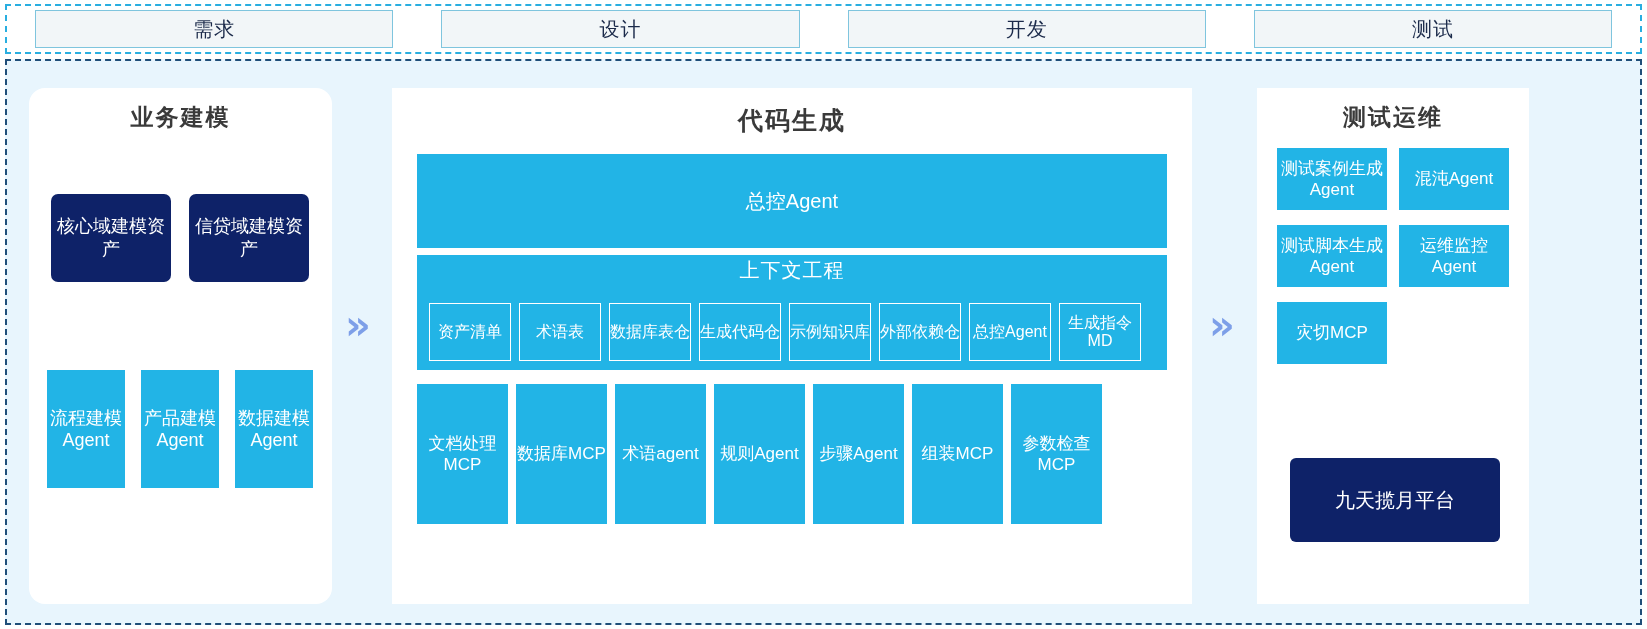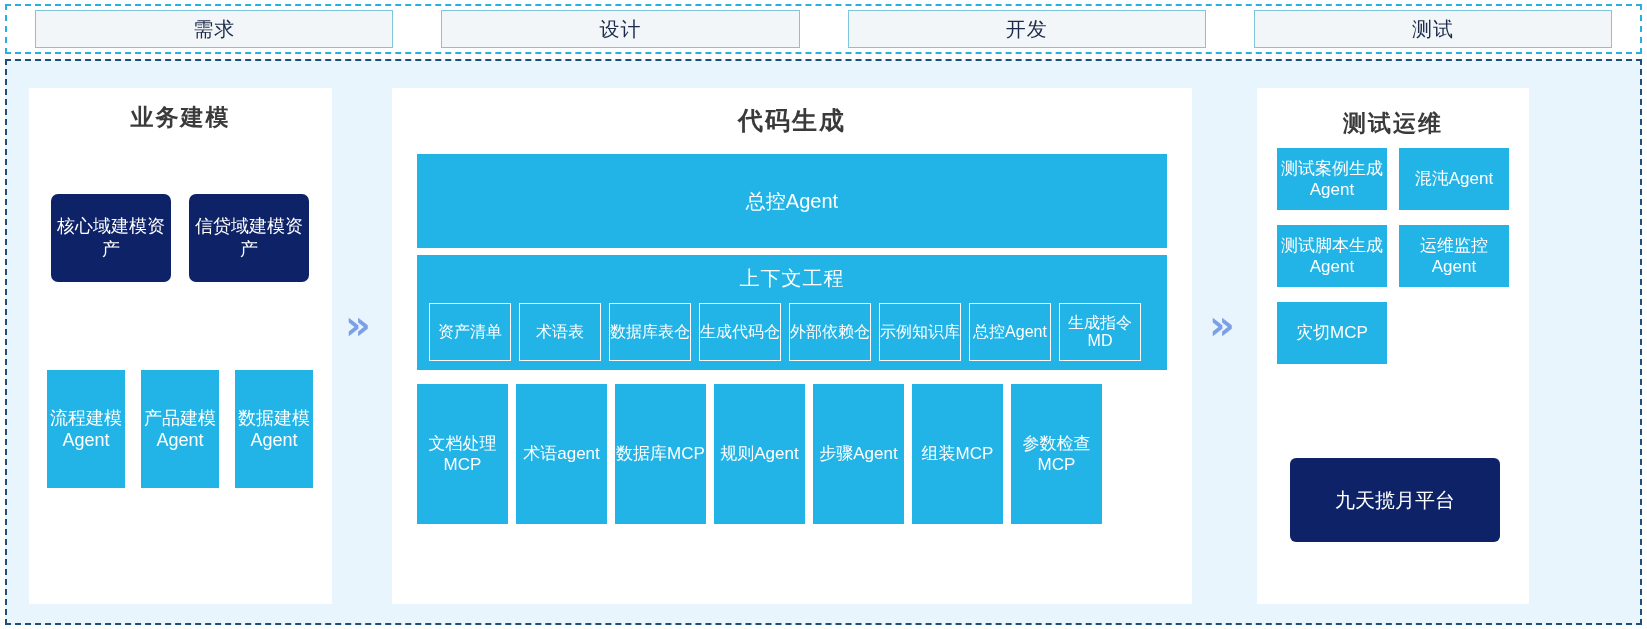--- a/index.html
+++ b/index.html
@@ -51,26 +51,26 @@
     background: #ffffff;
   }
   .panel-title {
     text-align: center;
     font-size: 23px;
     font-weight: bold;
     color: #3A3A3A;
     letter-spacing: 2px;
   }
 
-  #panel-left  { left: 22px;  top: 27px; width: 303px; height: 516px; }
+  #panel-left  { left: 22px;  top: 27px; width: 303px; height: 516px; border-radius: 16px; }
   #panel-left  .panel-title { margin-top: 14px; }
   #panel-mid   { left: 385px; top: 27px; width: 800px; height: 516px; }
   #panel-mid   .panel-title { margin-top: 16px; font-size: 25px; }
   #panel-right { left: 1250px; top: 27px; width: 272px; height: 516px; }
-  #panel-right .panel-title { margin-top: 20px; }
+  #panel-right .panel-title { margin-top: 14px; }
 
   
   .chevron {
     position: absolute;
     color: #7D9FE8;
     font-size: 40px;
     font-weight: bold;
     line-height: 1;
     font-family: "DejaVu Sans", sans-serif;
   }
@@ -117,21 +117,21 @@
   }
   .ctx-block {
     position: absolute; left: 25px; top: 167px;
     width: 750px; height: 115px;
     background: #22B4E6;
   }
   .ctx-title {
     text-align: center;
     color: #ffffff;
     font-size: 20px;
-    padding-top: 10px;
+    padding-top: 2px;
     letter-spacing: 1px;
   }
   .ctx-items {
     position: absolute; left: 12px; top: 48px;
     display: flex; gap: 8px;
   }
   .ctx-item {
     width: 82px; height: 58px;
     border: 1px solid #ffffff;
     color: #ffffff;
@@ -207,31 +207,31 @@
 
       <div class="cyan-box master-agent">总控Agent</div>
 
       <div class="ctx-block">
         <div class="ctx-title">上下文工程</div>
         <div class="ctx-items">
           <div class="ctx-item">资产清单</div>
           <div class="ctx-item">术语表</div>
           <div class="ctx-item">数据库表仓</div>
           <div class="ctx-item">生成代码仓</div>
+          <div class="ctx-item">示例知识库</div>
           <div class="ctx-item">外部依赖仓</div>
-          <div class="ctx-item">示例知识库</div>
           <div class="ctx-item">总控Agent</div>
           <div class="ctx-item">生成指令MD</div>
         </div>
       </div>
 
       <div class="tools-row">
         <div class="cyan-box">文档处理MCP</div>
+        <div class="cyan-box">数据库MCP</div>
         <div class="cyan-box">术语agent</div>
-        <div class="cyan-box">数据库MCP</div>
         <div class="cyan-box">规则Agent</div>
         <div class="cyan-box">步骤Agent</div>
         <div class="cyan-box">组装MCP</div>
         <div class="cyan-box">参数检查MCP</div>
       </div>
     </div>
 
     <div class="chevron" id="chevron-2">»</div>
 
     <div class="panel" id="panel-right">

